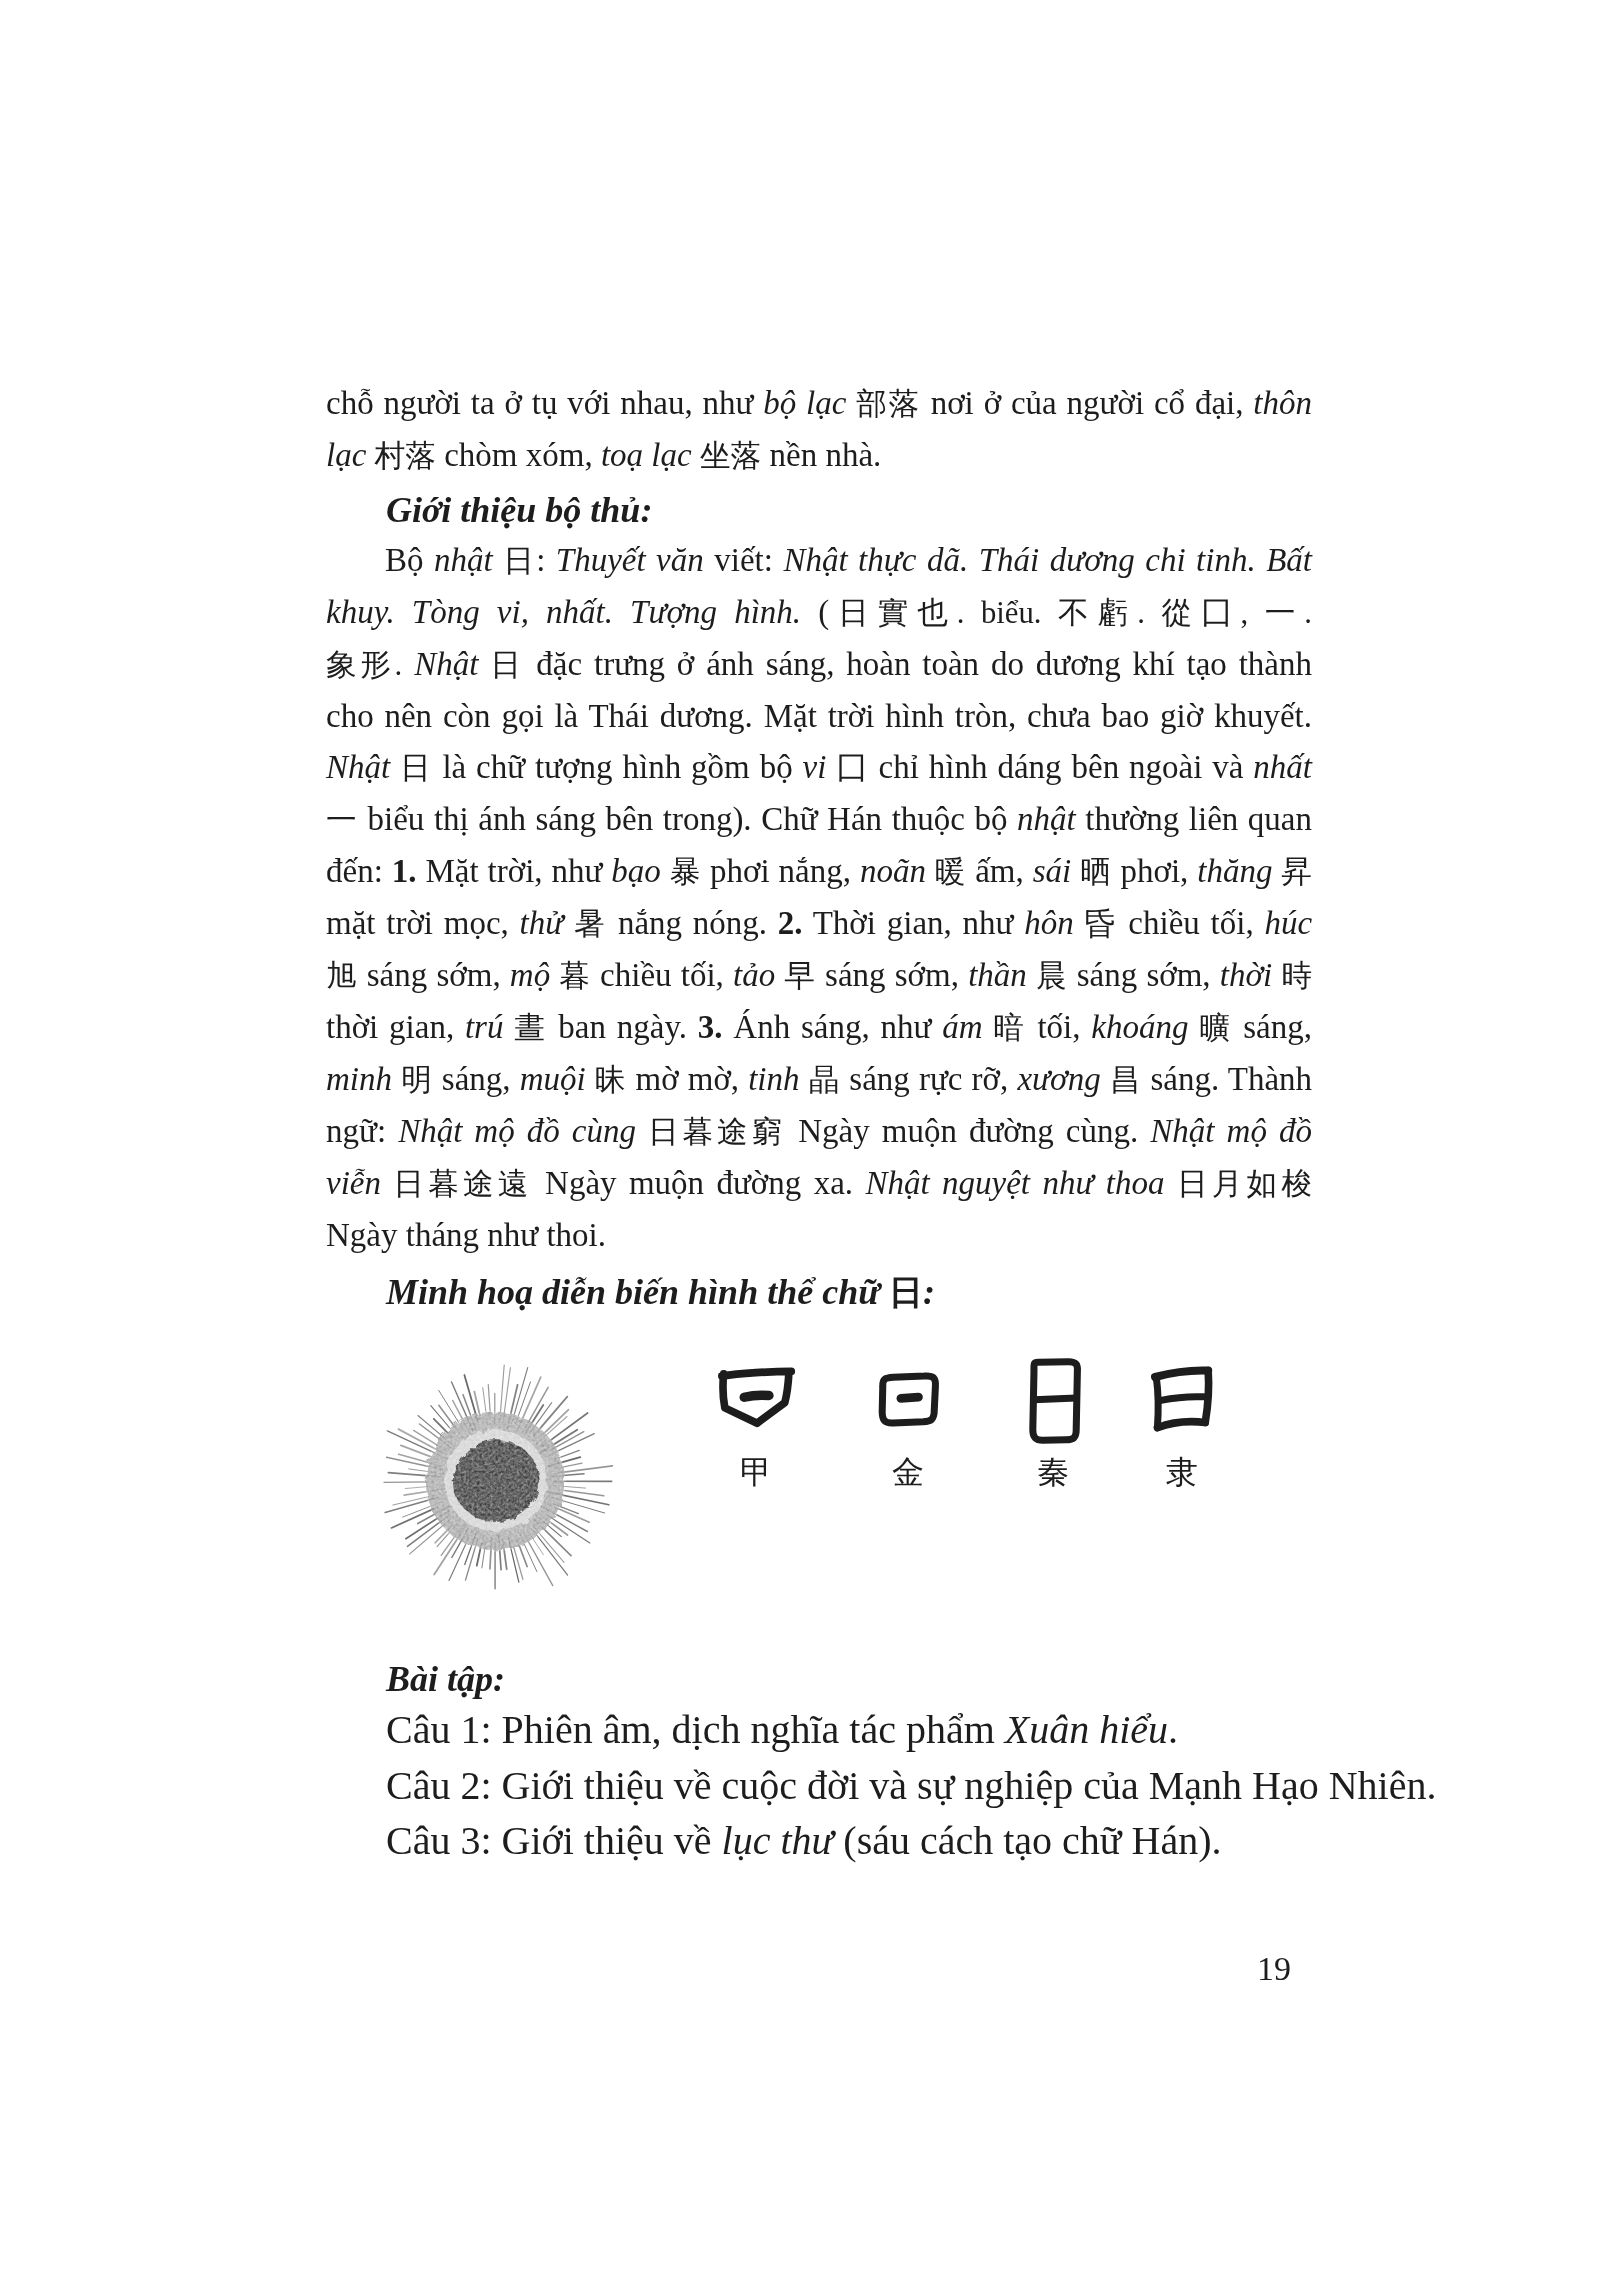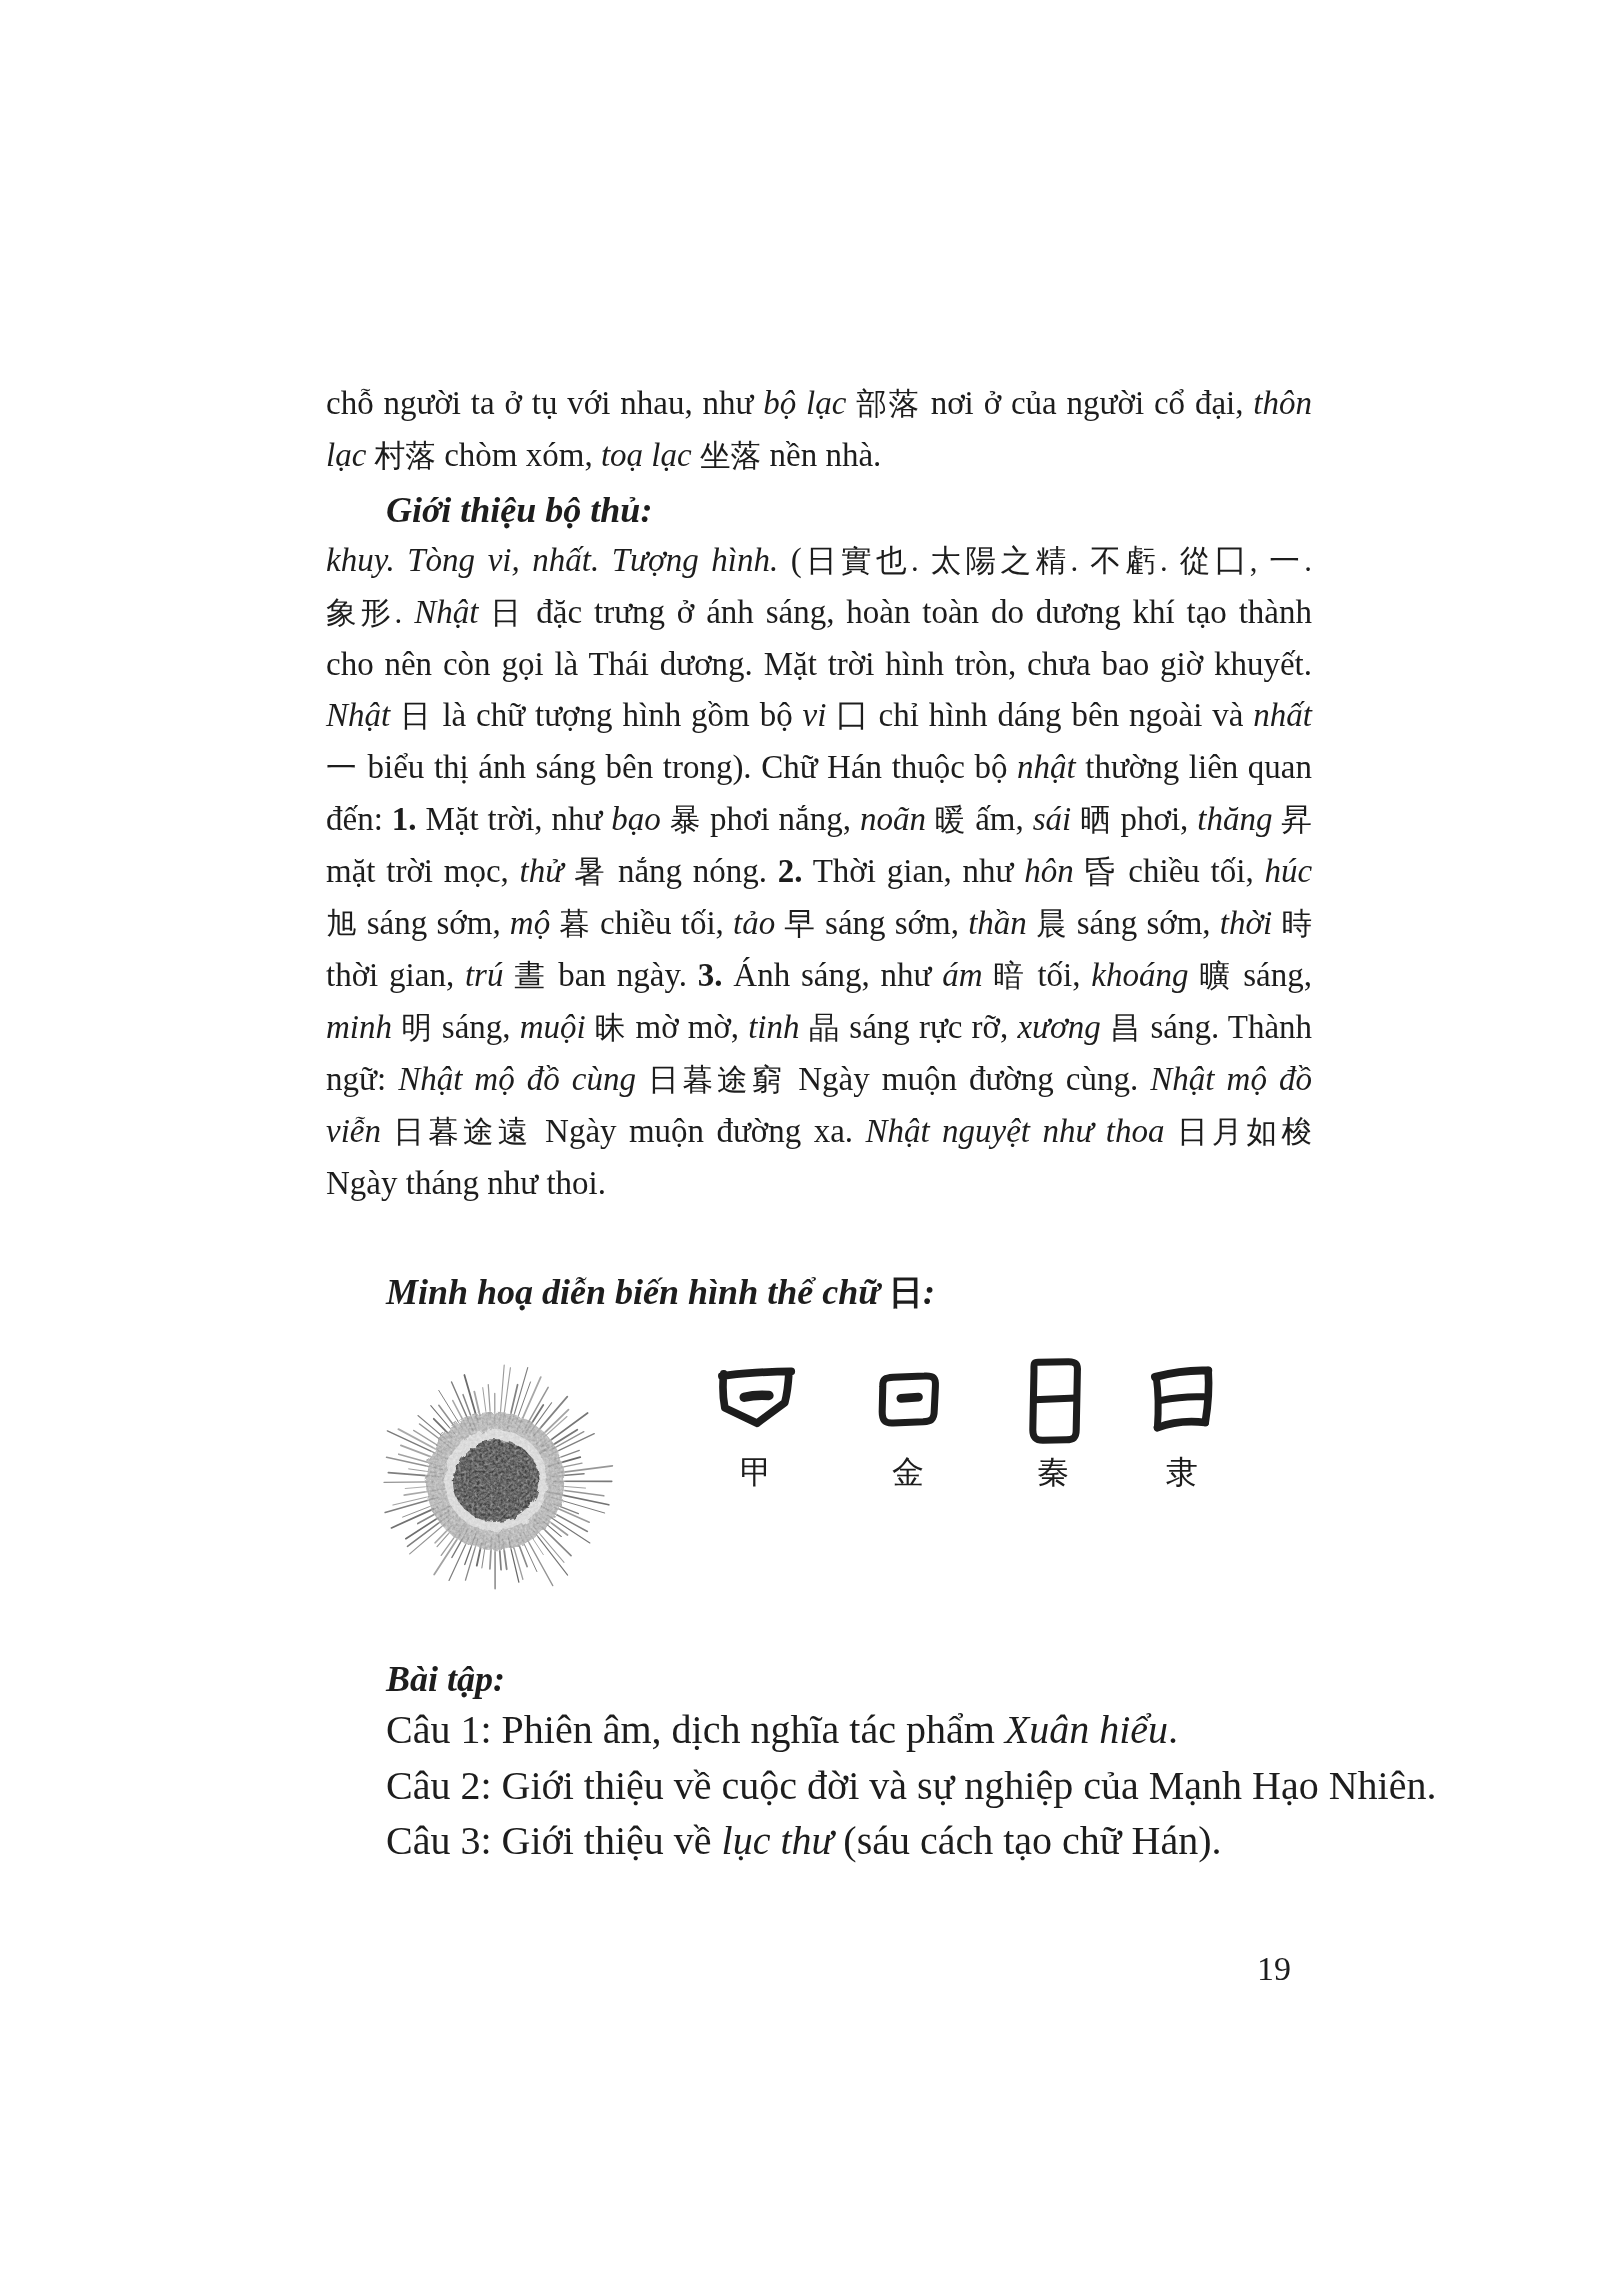--- a/index.html
+++ b/index.html
@@ -29,21 +29,22 @@
 <body style="background: rgb(255, 255, 255); color: rgb(29, 29, 29);">
 
 <div class="abs body-text" style="top:378px">
   <div class="line"><span class="sg-r">chỗ người ta ở tụ với nhau, như </span><span class="sg-i">bộ lạc</span><span class="sg-r"> </span><span class="sg-cjk">部落</span><span class="sg-r"> nơi ở của người cổ đại, </span><span class="sg-i">thôn</span></div>
   <div class="line flush"><span class="sg-i">lạc</span><span class="sg-r"> </span><span class="sg-cjk">村落</span><span class="sg-r"> chòm xóm, </span><span class="sg-i">toạ lạc</span><span class="sg-r"> </span><span class="sg-cjk">坐落</span><span class="sg-r"> nền nhà.</span></div>
 </div>
 
 <div class="abs heading" style="top:491px;left:386px">Giới thiệu bộ thủ:</div>
 
 <div class="abs body-text" style="top:535px">
-  <div class="line"><span class="sg-i">khuy. Tòng vi, nhất. Tượng hình.</span><span class="sg-r"> (</span><span class="sg-cjk">日實也. 太陽之精. 不虧. 從囗, 一.</span></div>
+  <div class="line indent"><span class="sg-r">Bộ </span><span class="sg-i">nhật</span><span class="sg-r"> </span><span class="sg-cjk">日</span><span class="sg-r">: </span><span class="sg-i">Thuyết văn</span><span class="sg-r"> viết: </span><span class="sg-i">Nhật thực dã. Thái dương chi tinh. Bất</span></div>
+  <div class="line"><span class="sg-i">khuy. Tòng vi, nhất. Tượng hình.</span><span class="sg-r"> (</span><span class="sg-cjk">日實也. biểu. 不虧. 從囗, 一.</span></div>
   <div class="line"><span class="sg-cjk">象形.</span><span class="sg-r"> </span><span class="sg-i">Nhật</span><span class="sg-r"> </span><span class="sg-cjk">日</span><span class="sg-r"> đặc trưng ở ánh sáng, hoàn toàn do dương khí tạo thành</span></div>
   <div class="line"><span class="sg-r">cho nên còn gọi là Thái dương. Mặt trời hình tròn, chưa bao giờ khuyết.</span></div>
   <div class="line"><span class="sg-i">Nhật</span><span class="sg-r"> </span><span class="sg-cjk">日</span><span class="sg-r"> là chữ tượng hình gồm bộ </span><span class="sg-i">vi</span><span class="sg-r"> </span><span class="sg-cjk">囗</span><span class="sg-r"> chỉ hình dáng bên ngoài và </span><span class="sg-i">nhất</span></div>
   <div class="line"><span class="sg-cjk">一</span><span class="sg-r"> biểu thị ánh sáng bên trong). Chữ Hán thuộc bộ </span><span class="sg-i">nhật</span><span class="sg-r"> thường liên quan</span></div>
   <div class="line"><span class="sg-r">đến: </span><span class="sg-b">1.</span><span class="sg-r"> Mặt trời, như </span><span class="sg-i">bạo</span><span class="sg-r"> </span><span class="sg-cjk">暴</span><span class="sg-r"> phơi nắng, </span><span class="sg-i">noãn</span><span class="sg-r"> </span><span class="sg-cjk">暖</span><span class="sg-r"> ấm, </span><span class="sg-i">sái</span><span class="sg-r"> </span><span class="sg-cjk">晒</span><span class="sg-r"> phơi, </span><span class="sg-i">thăng</span><span class="sg-r"> </span><span class="sg-cjk">昇</span></div>
   <div class="line"><span class="sg-r">mặt trời mọc, </span><span class="sg-i">thử</span><span class="sg-r"> </span><span class="sg-cjk">暑</span><span class="sg-r"> nắng nóng. </span><span class="sg-b">2.</span><span class="sg-r"> Thời gian, như </span><span class="sg-i">hôn</span><span class="sg-r"> </span><span class="sg-cjk">昏</span><span class="sg-r"> chiều tối, </span><span class="sg-i">húc</span></div>
   <div class="line"><span class="sg-cjk">旭</span><span class="sg-r"> sáng sớm, </span><span class="sg-i">mộ</span><span class="sg-r"> </span><span class="sg-cjk">暮</span><span class="sg-r"> chiều tối, </span><span class="sg-i">tảo</span><span class="sg-r"> </span><span class="sg-cjk">早</span><span class="sg-r"> sáng sớm, </span><span class="sg-i">thần</span><span class="sg-r"> </span><span class="sg-cjk">晨</span><span class="sg-r"> sáng sớm, </span><span class="sg-i">thời</span><span class="sg-r"> </span><span class="sg-cjk">時</span></div>
   <div class="line"><span class="sg-r">thời gian, </span><span class="sg-i">trú</span><span class="sg-r"> </span><span class="sg-cjk">晝</span><span class="sg-r"> ban ngày. </span><span class="sg-b">3.</span><span class="sg-r"> Ánh sáng, như </span><span class="sg-i">ám</span><span class="sg-r"> </span><span class="sg-cjk">暗</span><span class="sg-r"> tối, </span><span class="sg-i">khoáng</span><span class="sg-r"> </span><span class="sg-cjk">曠</span><span class="sg-r"> sáng,</span></div>
   <div class="line"><span class="sg-i">minh</span><span class="sg-r"> </span><span class="sg-cjk">明</span><span class="sg-r"> sáng, </span><span class="sg-i">muội</span><span class="sg-r"> </span><span class="sg-cjk">昧</span><span class="sg-r"> mờ mờ, </span><span class="sg-i">tinh</span><span class="sg-r"> </span><span class="sg-cjk">晶</span><span class="sg-r"> sáng rực rỡ, </span><span class="sg-i">xương</span><span class="sg-r"> </span><span class="sg-cjk">昌</span><span class="sg-r"> sáng. Thành</span></div>
   <div class="line"><span class="sg-r">ngữ: </span><span class="sg-i">Nhật mộ đồ cùng</span><span class="sg-r"> </span><span class="sg-cjk">日暮途窮</span><span class="sg-r"> Ngày muộn đường cùng. </span><span class="sg-i">Nhật mộ đồ</span></div>

